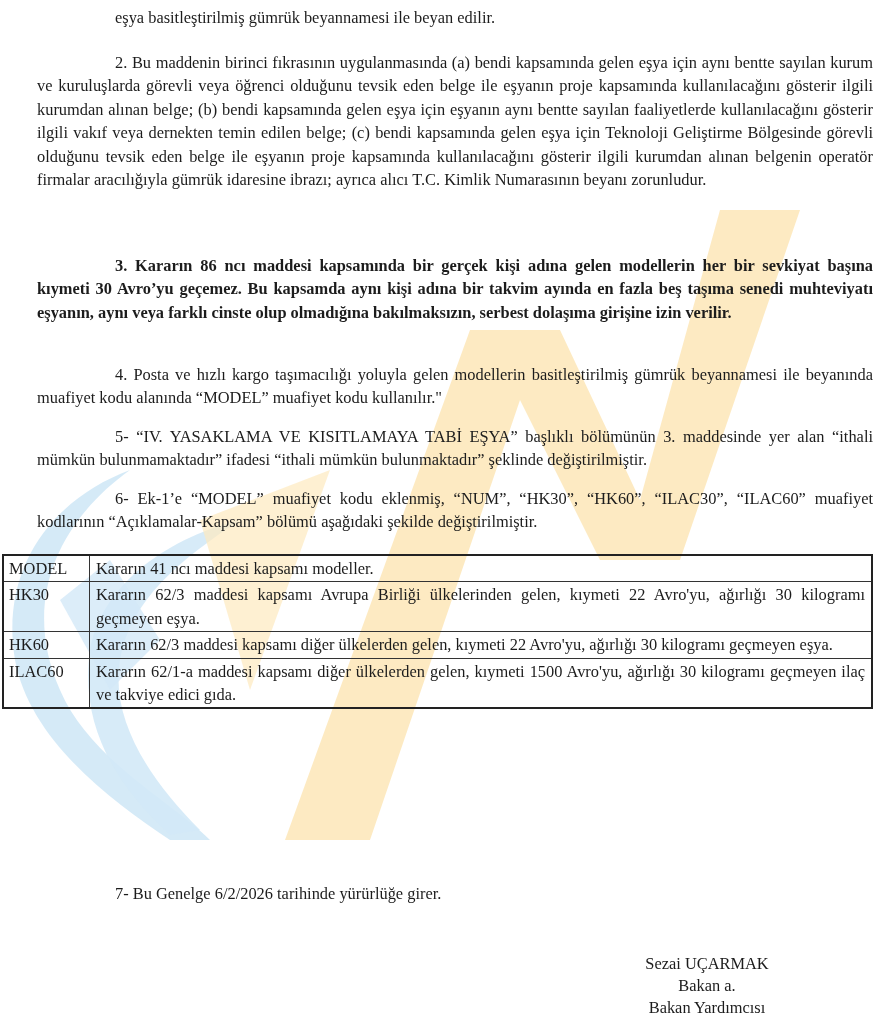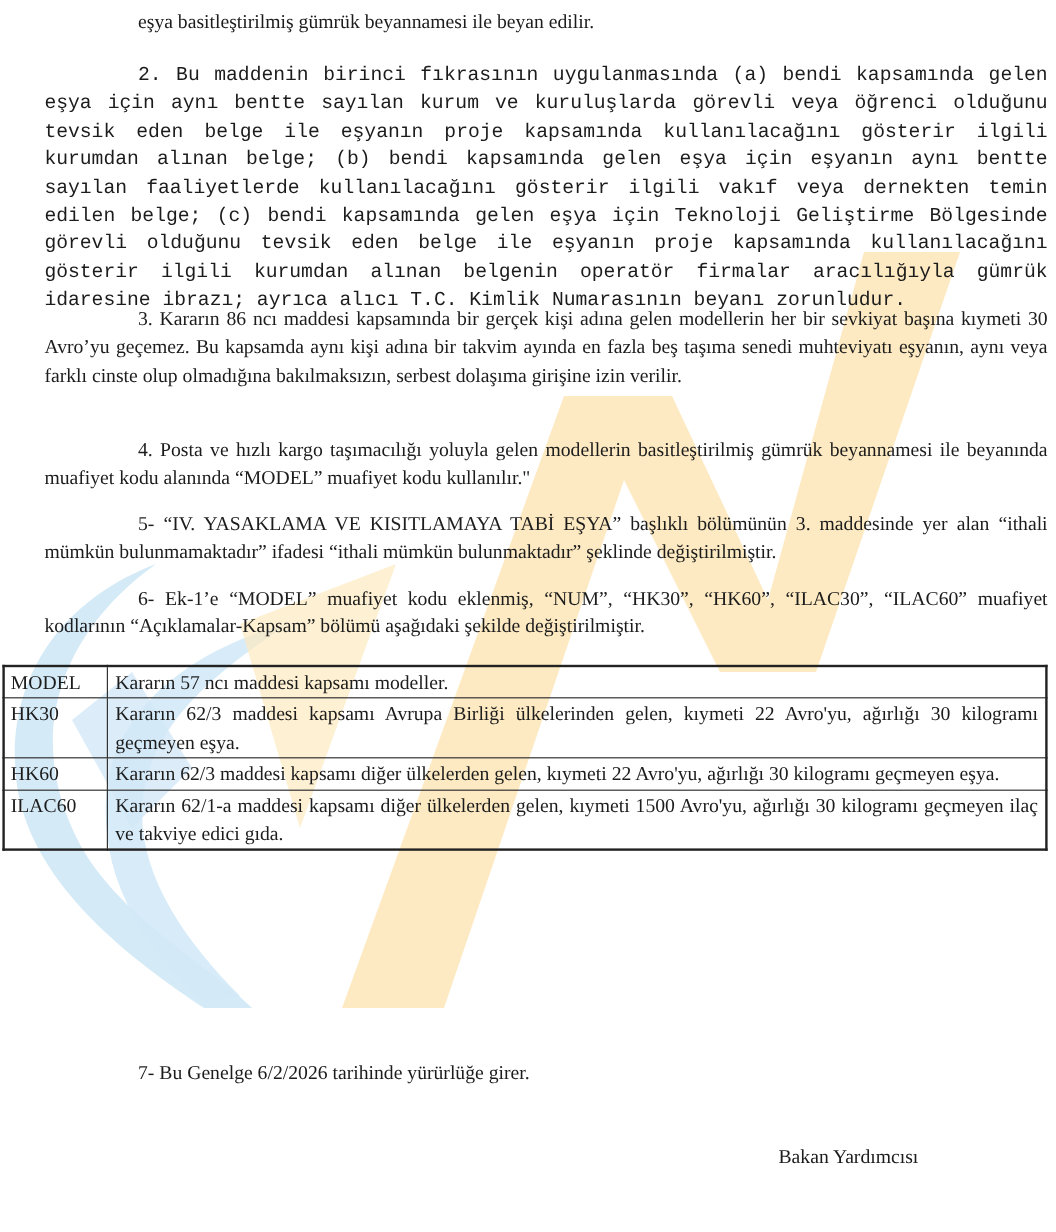--- a/index.html
+++ b/index.html
@@ -13,22 +13,22 @@
   .page { position: absolute; left: 0; top: 0; width: 880px; z-index: 1; }
   .p {
     position: absolute; left: 37px; width: 836px;
     font-size: 16.4px; line-height: 23.4px;
     text-align: justify; text-align-last: left;
     margin: 0;
   }
   .p .indent { display: inline-block; width: 78px; }
   .bold { font-weight: normal; }
   #p1 { top: 6px; left: 115px; width: 760px; }
-  #p2 { top: 51px; font-family: Liberation Mono, monospace; }
-  #p3 { top: 254px; }
+  #p2 { top: 51px; }
+  #p3 { top: 254px; font-weight: bold; }
   #p4 { top: 363px; }
   #p5 { top: 425px; }
   #p6 { top: 487px; }
   table.codes {
     position: absolute; left: 2px; top: 554px; width: 871px;
     border-collapse: collapse; font-size: 16.4px; line-height: 23.4px;
     border: 2px solid #222;
   }
   table.codes td {
     border: 1.5px solid #333; vertical-align: top;
@@ -66,36 +66,38 @@
   <p class="p" id="p4"><span class="indent"></span><span>4. Posta ve hızlı kargo taşımacılığı yoluyla gelen modellerin basitleştirilmiş gümrük beyannamesi ile beyanında muafiyet kodu alanında </span><span class="bold">“MODEL”</span><span> muafiyet kodu kullanılır."</span></p>
 
   <p class="p" id="p5"><span class="indent"></span><span class="bold">5-</span><span> “IV. YASAKLAMA VE KISITLAMAYA TABİ EŞYA” başlıklı bölümünün 3. maddesinde yer alan “ithali mümkün bulunmamaktadır” ifadesi “ithali mümkün bulunmaktadır” şeklinde değiştirilmiştir.</span></p>
 
   <p class="p" id="p6"><span class="indent"></span><span class="bold">6-</span><span> Ek-1’e “MODEL” muafiyet kodu eklenmiş, “NUM”, “HK30”, “HK60”, “ILAC30”, “ILAC60” muafiyet kodlarının “Açıklamalar-Kapsam” bölümü aşağıdaki şekilde değiştirilmiştir.</span></p>
 
   <table class="codes">
     <tbody>
       <tr>
         <td class="code">MODEL</td>
-        <td class="desc">Kararın 57 ncı maddesi kapsamı modeller.</td>
+        <td class="desc">Kararın 41 ncı maddesi kapsamı modeller.</td>
       </tr>
       <tr>
         <td class="code">HK30</td>
         <td class="desc">Kararın 62/3 maddesi kapsamı Avrupa Birliği ülkelerinden gelen, kıymeti 22 Avro'yu, ağırlığı 30 kilogramı geçmeyen eşya.</td>
       </tr>
       <tr>
         <td class="code">HK60</td>
         <td class="desc">Kararın 62/3 maddesi kapsamı diğer ülkelerden gelen, kıymeti 22 Avro'yu, ağırlığı 30 kilogramı geçmeyen eşya.</td>
       </tr>
       <tr>
         <td class="code">ILAC60</td>
         <td class="desc">Kararın 62/1-a maddesi kapsamı diğer ülkelerden gelen, kıymeti 1500 Avro'yu, ağırlığı 30 kilogramı geçmeyen ilaç ve takviye edici gıda.</td>
       </tr>
     </tbody>
   </table>
 
   <p class="p" id="p7"><span class="bold">7-</span><span> Bu Genelge 6/2/2026 tarihinde yürürlüğe girer.</span></p>
 
   <div class="signature">
+    <div>Sezai UÇARMAK</div>
+    <div>Bakan a.</div>
     <div>Bakan Yardımcısı</div>
   </div>
 
 </div>
 
 </body></html>

